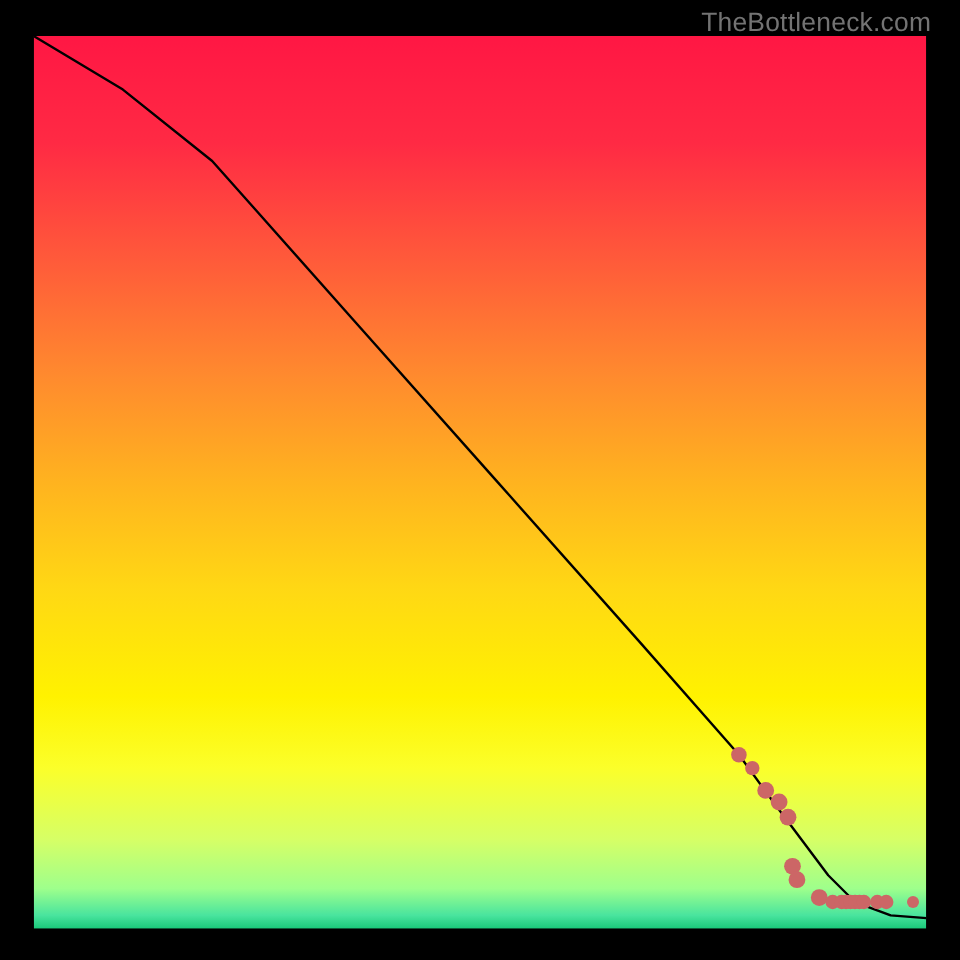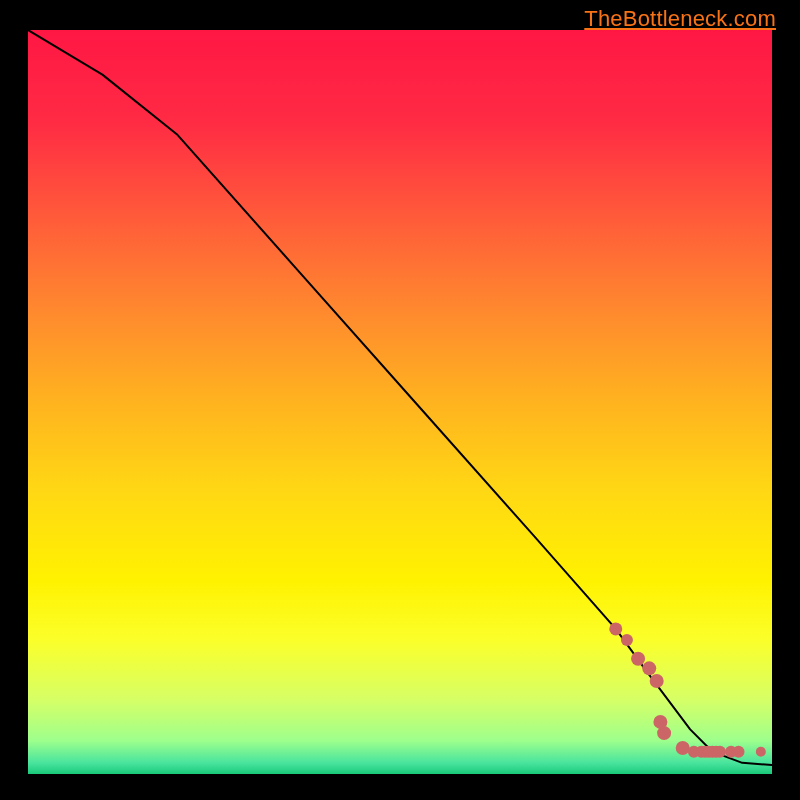--- a/index.html
+++ b/index.html
@@ -14,27 +14,26 @@
   .stage {
     position: relative;
     width: 800px;
     height: 800px;
     background: #000000;
   }
   .watermark {
     position: absolute;
     top: 6px;
     right: 24px;
-    color: #f97316;
+    color: #737373;
     font-size: 22px;
     font-weight: 500;
     letter-spacing: 0.2px;
     z-index: 5;
     user-select: none;
-    text-decoration: underline;
   }
   .plot {
     position: absolute;
     left: 28px;
     top: 30px;
     width: 744px;   
     height: 744px;  
     overflow: hidden;
   }
   svg.chart {

